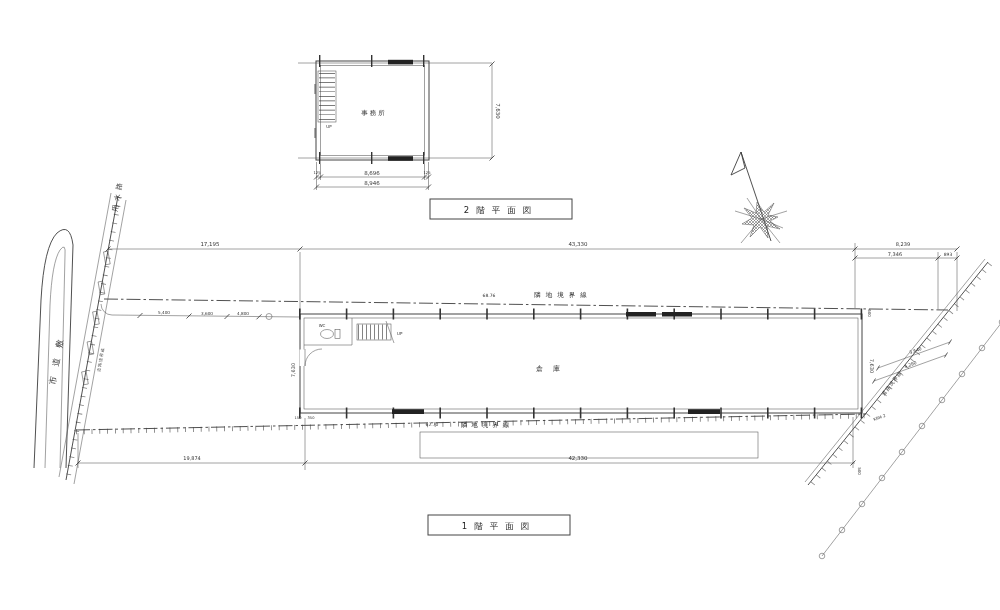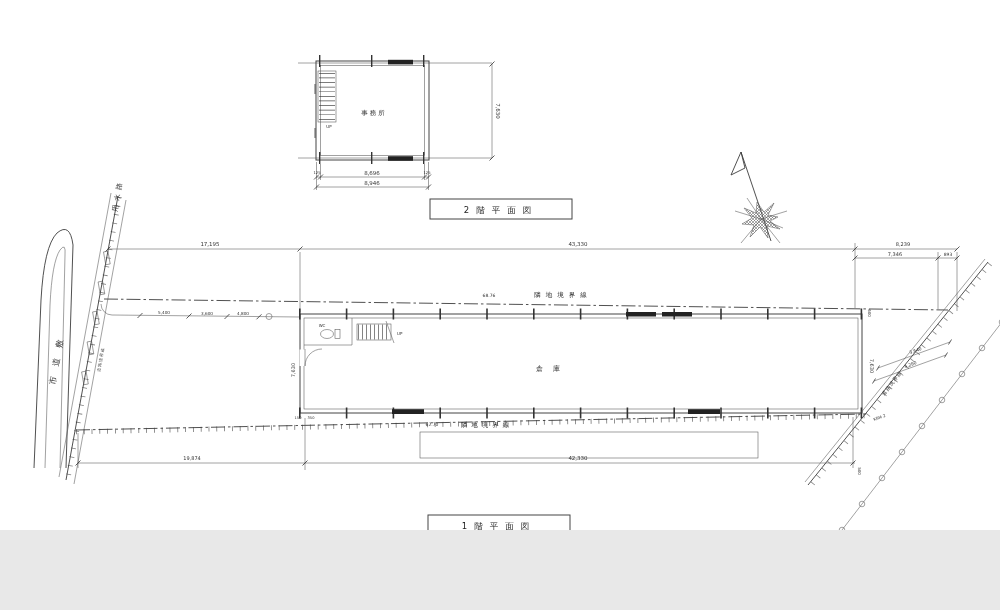--- a/index.html
+++ b/index.html
@@ -1,16 +1,16 @@
 <!DOCTYPE html>
 <html><head>
 <meta charset="utf-8">
 <style>
   html,body{margin:0;padding:0;background:#e8e8e8;}
-  .page{position:relative;width:1000px;height:530px;background:#ffffff;overflow:hidden;
+  .page{position:relative;width:1000px;height:610px;background:#ffffff;overflow:hidden;
         font-family:"DejaVu Sans","Liberation Sans",sans-serif;}
   svg{display:block}
   .t{font-family:"DejaVu Sans","Liberation Sans",sans-serif;fill:#333;}
   .tb{font-family:"DejaVu Sans","Liberation Sans",sans-serif;fill:#222;}
   .ln{stroke:#444;fill:none;stroke-width:1;}
   .tn{stroke:#555;fill:none;stroke-width:.55;}
   .bd{stroke:#3c3c3c;fill:none;stroke-width:.9;}
   .sl{stroke:#333;stroke-width:.8;fill:none;}
   .ink{fill:#222;stroke:none;}
   .tickrow{stroke:#333;fill:none;}

